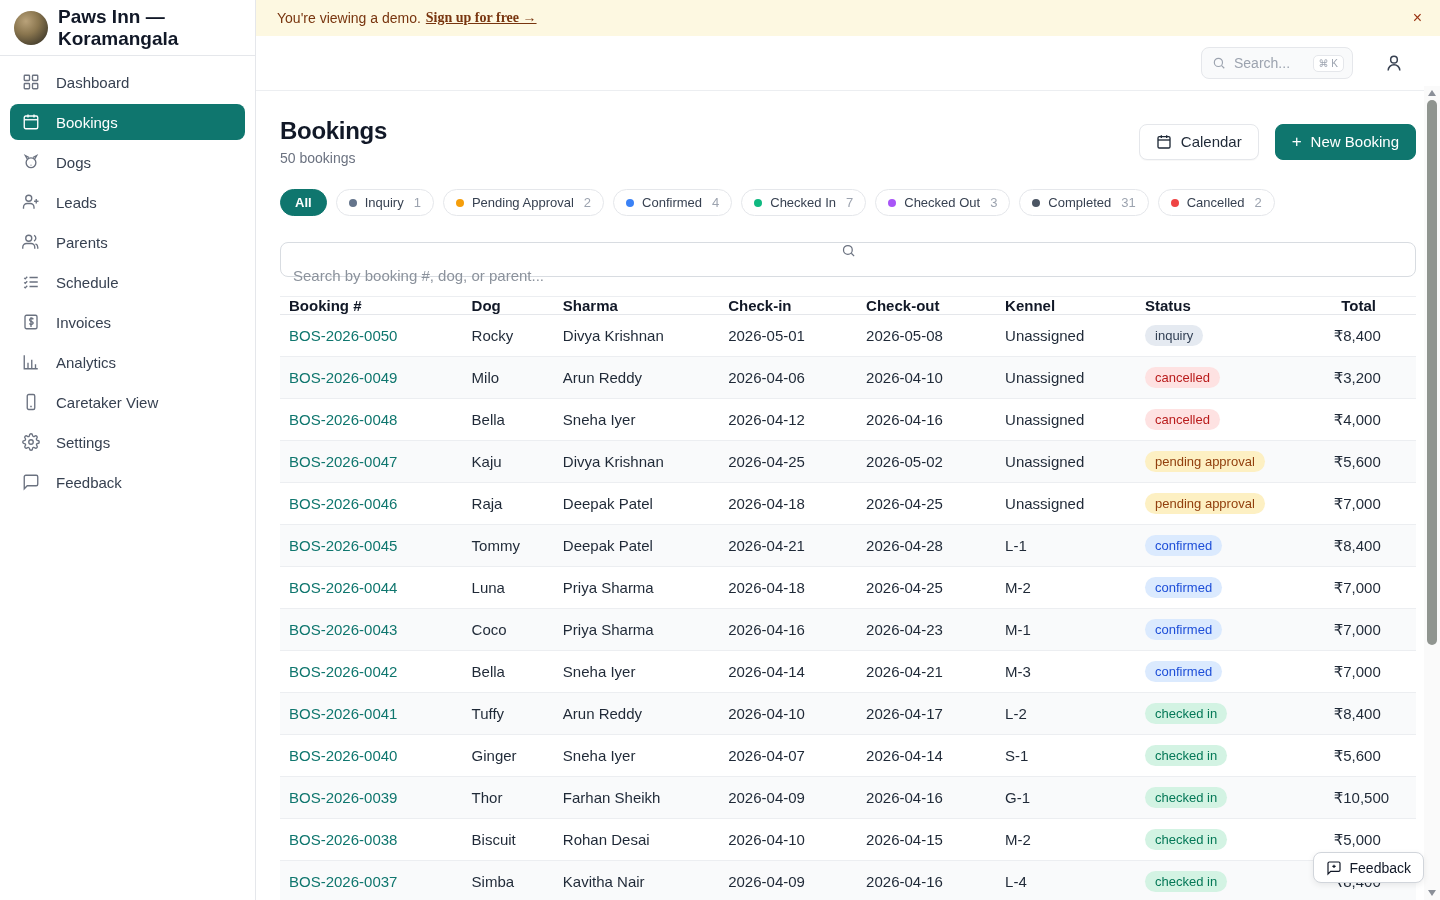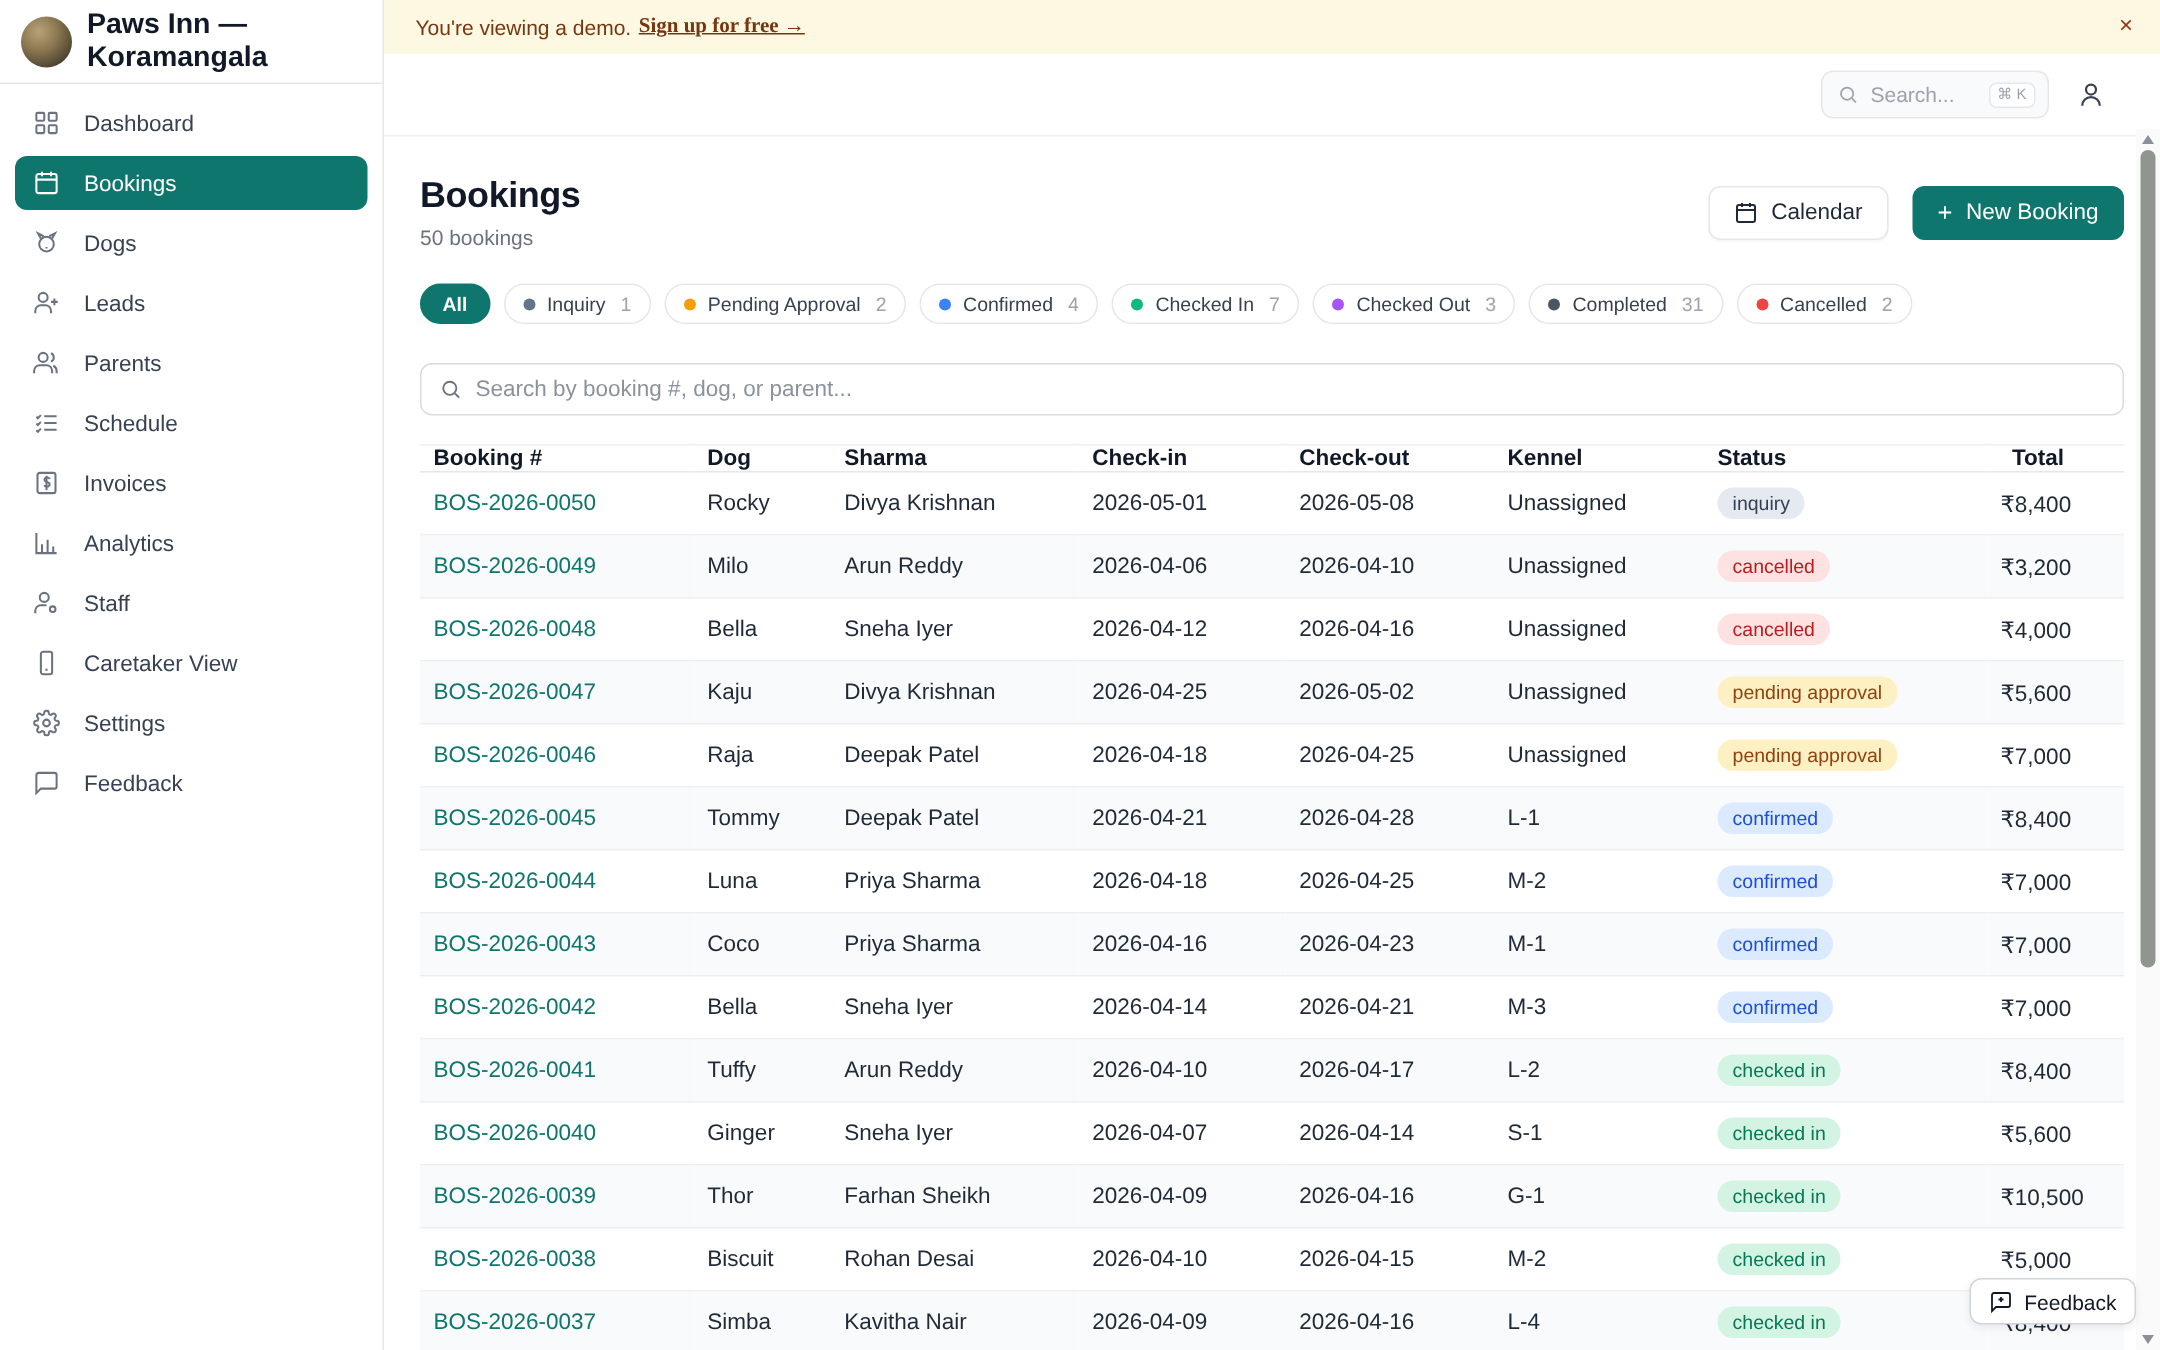--- a/index.html
+++ b/index.html
@@ -14,21 +14,21 @@
   .nav-item { display:flex; align-items:center; gap:16px; height:36px; margin-bottom:4px; padding:0 12px; border-radius:8px; font-size:15px; font-weight:500; color:#374151; cursor:pointer; }
   .nav-item svg { width:18px; height:18px; stroke:#6b7280; }
   .nav-item.active { background:#0f766e; color:#fff; }
   .nav-item.active svg { stroke:#fff; }
 
   
   .main { position:absolute; left:256px; top:0; width:1184px; height:900px; }
   .banner { display:flex; align-items:center; height:36px; background:#fdf8e1; padding:0 18px 0 21px; font-size:14px; color:#78350f; }
   .banner a { color:#78350f; font-weight:700; text-decoration:underline; margin-left:5px; cursor:pointer;font-family:Liberation Serif, serif; }
   .banner-close { margin-left:auto; font-size:16px; color:#9a3412; background:none; border:none; cursor:pointer; line-height:1; }
-  .topbar { display:flex; align-items:center; justify-content:flex-end; gap:18px; height:55px; padding:0 36px 0 0; border-bottom:1px solid #eceef1; background:#fff; }
+  .topbar { display:flex; align-items:center; justify-content:flex-end; gap:31px; height:55px; padding:0 36px 0 0; border-bottom:1px solid #eceef1; background:#fff; }
   .searchbox { display:flex; align-items:center; gap:8px; width:152px; height:32px; padding:0 8px 0 10px; background:#f9fafb; border:1px solid #e5e7eb; border-radius:8px; cursor:text; }
   .searchbox svg { width:14px; height:14px; stroke:#9ca3af; flex:0 0 auto; }
   .searchbox input { border:none; outline:none; background:transparent; width:100%; min-width:0; font-size:14px; color:#374151; font-family:inherit; }
   .searchbox input::placeholder { color:#9ca3af; }
   .kbd { flex:0 0 auto; font-size:10px; color:#9ca3af; border:1px solid #e5e7eb; background:#fff; border-radius:5px; padding:2px 5px; white-space:nowrap; }
   .user-btn { background:none; border:none; cursor:pointer; display:flex; }
   .user-btn svg { width:20px; height:20px; stroke:#374151; }
 
   
   .content { padding:26px 24px 0 24px; }
@@ -43,21 +43,21 @@
   .btn-primary .plus { font-size:17px; font-weight:400; }
 
   
   .pills { display:flex; gap:9px; margin-top:23px; }
   .pill { display:flex; align-items:center; gap:8px; height:27px; padding:0 12px; border-radius:999px; background:#fff; border:1px solid #e5e7eb; font-size:13px; font-weight:500; color:#374151; cursor:pointer; }
   .pill.active { background:#0f766e; border-color:#0f766e; color:#fff; font-weight:700; padding:0 14px; }
   .dot { width:8px; height:8px; border-radius:50%; flex:0 0 auto; }
   .pill .count { color:#9ca3af; font-weight:400; margin-left:2px; }
 
   
-  .table-search { display:flex; align-items:center; gap:9px; height:35px; margin-top:26px; padding:0 12px; border:1px solid #d8dce1; border-radius:8px; background:#fff; cursor:text; }
+  .table-search { display:flex; align-items:center; gap:9px; height:35px; margin-top:26px; padding:0 12px; border:1px solid #d8dce1; border-radius:8px; background:#fff; cursor:text;flex-direction:column; }
   .table-search svg { width:15px; height:15px; stroke:#6b7280; flex:0 0 auto; }
   .table-search input { border:none; outline:none; width:100%; font-size:15px; color:#374151; font-family:inherit; background:transparent; }
   .table-search input::placeholder { color:#8b929c; }
 
   
   table { width:100%; border-collapse:collapse; margin-top:19px; table-layout:fixed; }
   thead th { text-align:left; font-size:15px; font-weight:600; color:#111827; padding:0 9px; border-top:1px solid #eceef1; border-bottom:1px solid #e5e7eb; }
   thead th.col-total { text-align:right; padding-right:40px; }
   tbody td { font-size:15px; color:#1f2937; padding:10px 9px; border-bottom:1px solid #eceef1; white-space:nowrap; overflow:hidden; }
   tbody tr { cursor:pointer; }
@@ -153,28 +153,20 @@
       <span>Invoices</span>
     </div>
     <div class="nav-item">
       <svg viewBox="0 0 24 24" fill="none" stroke-width="1.8">
           <path d="M3 3v18h18"></path>
           <line x1="8" y1="21" x2="8" y2="13"></line>
           <line x1="13" y1="21" x2="13" y2="9"></line>
           <line x1="18" y1="21" x2="18" y2="15"></line>
         </svg>
       <span>Analytics</span>
-    </div>
-    <div class="nav-item">
-      <svg viewBox="0 0 24 24" fill="none" stroke-width="1.8">
-          <circle cx="10" cy="7" r="4"></circle>
-          <path d="M2 21v-2a5 5 0 0 1 5-5h5"></path>
-          <circle cx="17.5" cy="17.5" r="2.5"></circle>
-        </svg>
-      <span>Staff</span>
     </div>
     <div class="nav-item">
       <svg viewBox="0 0 24 24" fill="none" stroke-width="1.8">
           <rect x="7" y="2" width="10" height="20" rx="2"></rect>
           <path d="M11 18h2"></path>
         </svg>
       <span>Caretaker View</span>
     </div>
     <div class="nav-item">
       <svg viewBox="0 0 24 24" fill="none" stroke-width="1.8">

